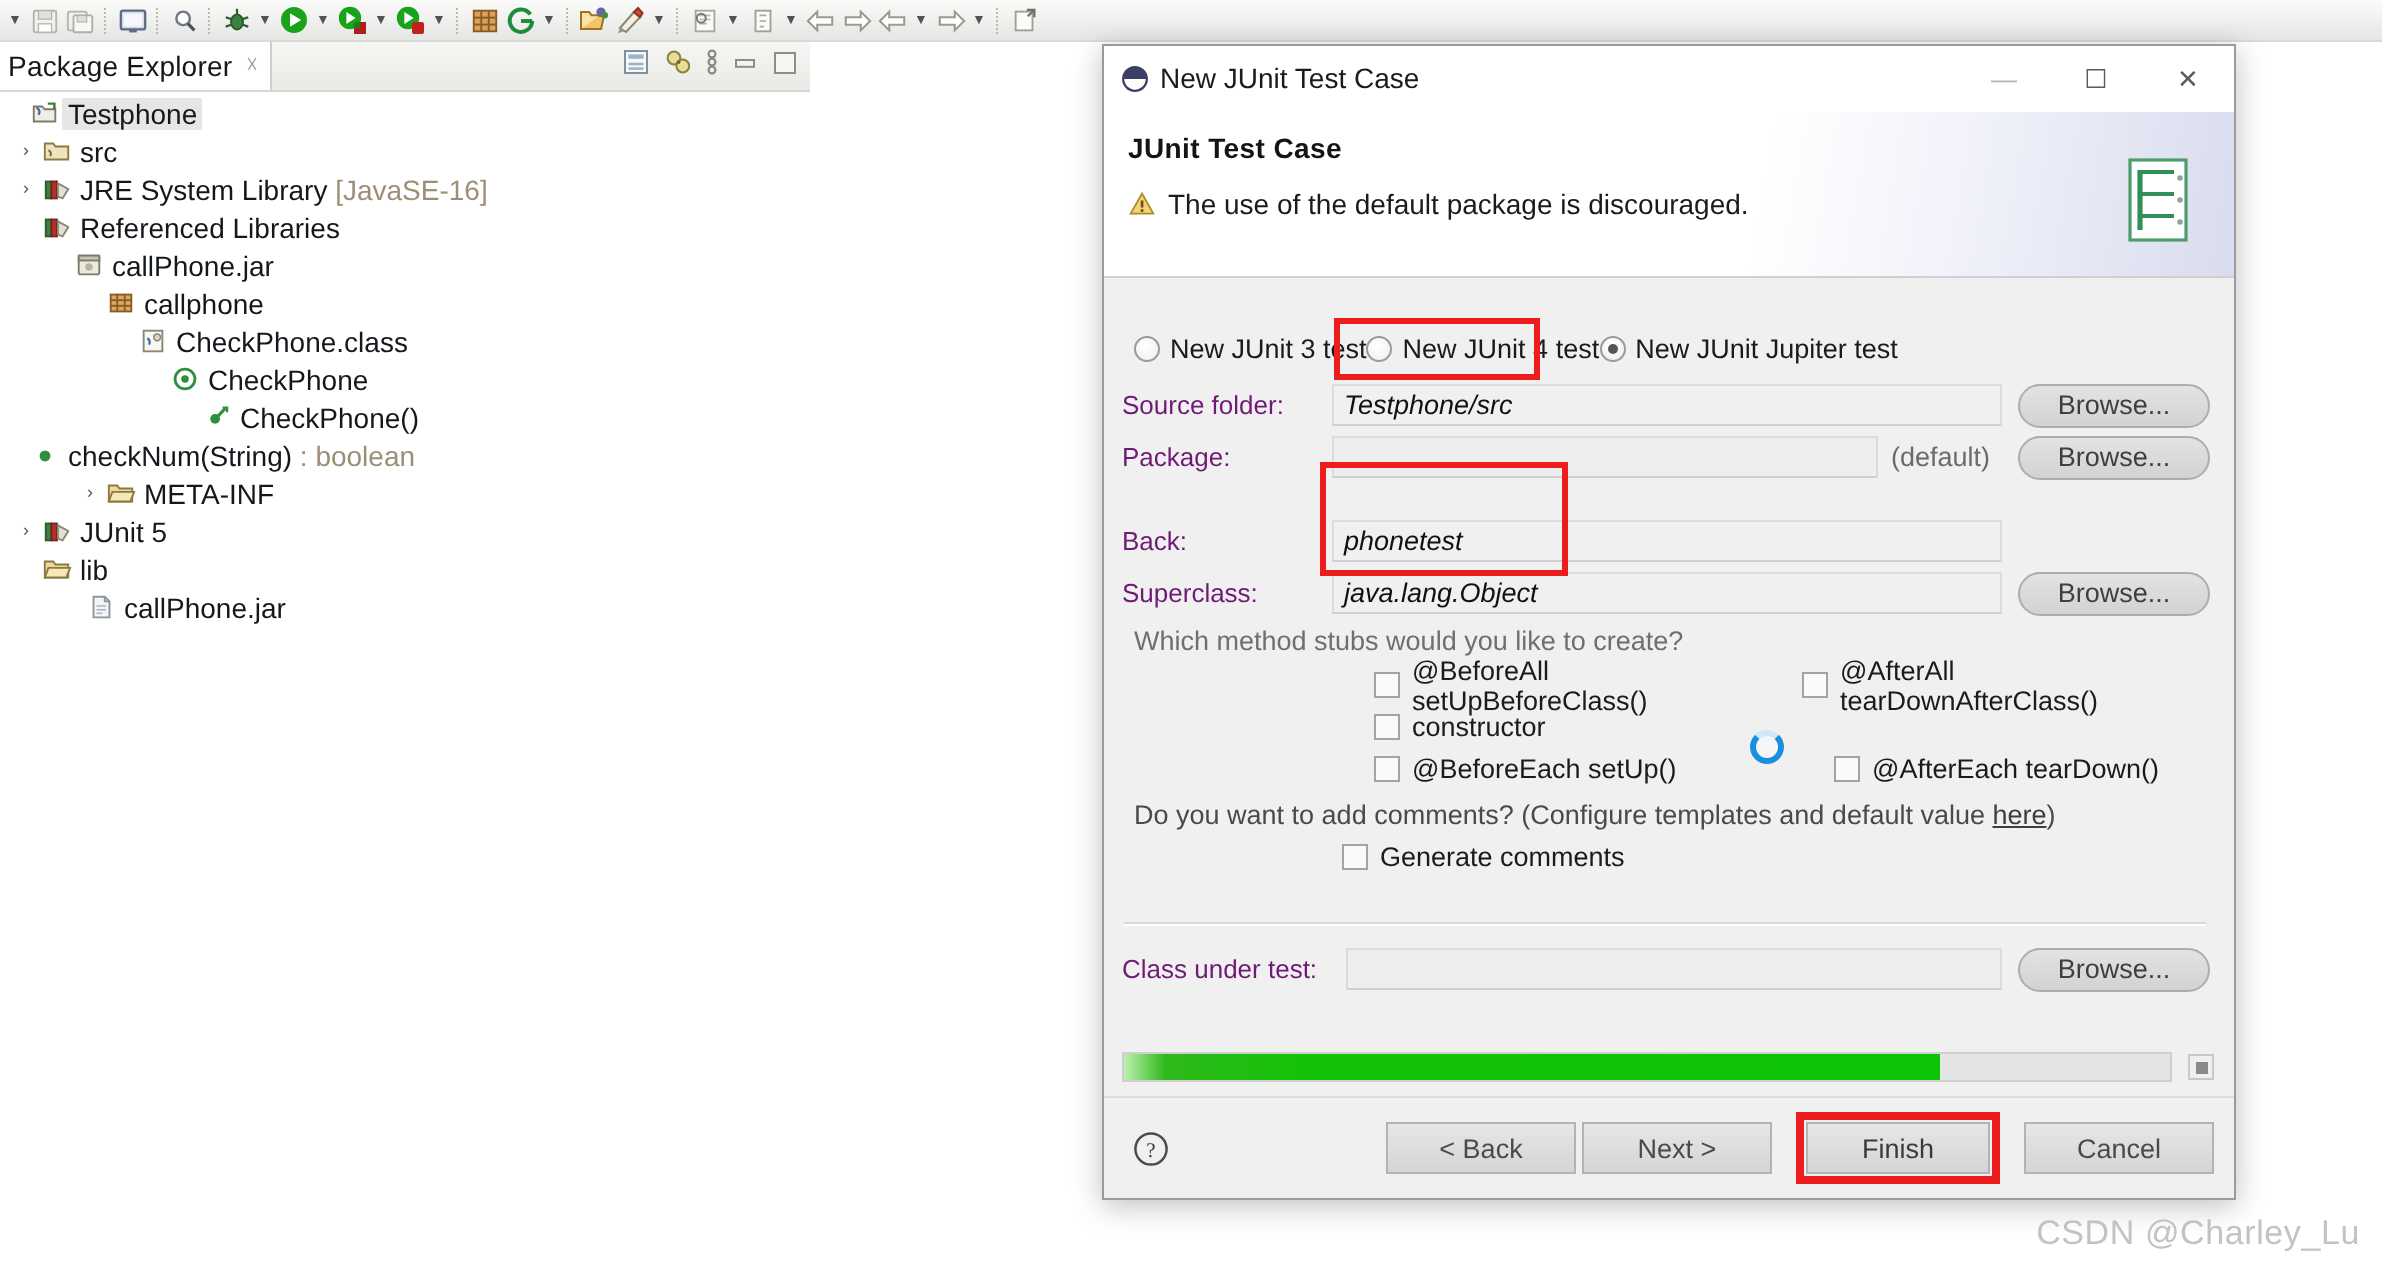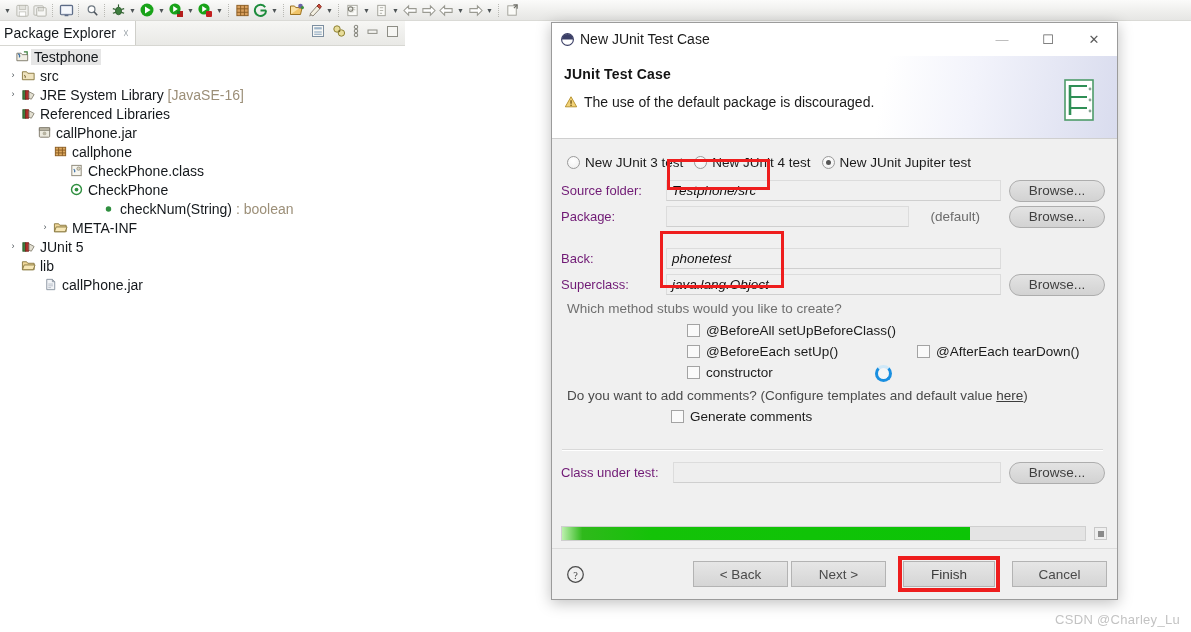--- a/index.html
+++ b/index.html
@@ -249,32 +249,31 @@
     border-radius: 11px;
     color: #3f3f3f;
     font-size: 13.5px;
     display: flex;
     align-items: center;
     justify-content: center;
     box-sizing: border-box;
   }
   .suffix {
     flex: 0 0 auto;
-    padding: 0 21px;
+    padding: 0 6px;
     font-size: 13.5px;
     color: #6b6b6b;
   }
 
   
   #radio-row {
     display: flex;
     align-items: center;
-    gap: 11px;
     height: 21px;
-    margin: 4px 0 6px 6px;
+    margin: 16px 0 6px 6px;
     font-size: 13.5px;
     color: #1b1b1b;
   }
   .radio-item { display: flex; align-items: center; gap: 5px; }
   .radio {
     width: 13px; height: 13px;
     border-radius: 50%;
     border: 1px solid #9a9a9a;
     background: radial-gradient(circle at 45% 35%, #ffffff, #ededed);
     box-sizing: border-box;
@@ -426,21 +425,21 @@
     border-top-color: #cfe8f8;
     border-radius: 50%;
     background: #f6f6f6;
     box-sizing: border-box;
   }
 
   
   #watermark {
     position: absolute;
     right: 11px; bottom: 5px;
-    font-size: 13px;
+    font-size: 17px;
     color: #c3c3c3;
     letter-spacing: .3px;
   }
 </style>
 </head>
 <body>
 
 <div id="eclipse-root">
 
   <div id="toolbar">
@@ -714,33 +713,44 @@
         <span class="tico">
           <svg width="15" height="15" viewBox="0 0 16 16">
               <rect x="3" y="2.5" width="10" height="11" fill="#f7f6ef" stroke="#8a8576"></rect>
               <path d="M5 6.5 q2 1.6 .8 3.4" fill="none" stroke="#3a6fa8" stroke-width="1.2"></path>
               <circle cx="10.2" cy="6" r="1.8" fill="#d9d4bf" stroke="#8a8576" stroke-width=".8"></circle>
             </svg>
         </span>
         <span class="lbl-wrap"><span class="lbl">CheckPhone.class</span></span>
       </div>
 
-      <div class="row" style="padding-left:54px">
+      <div class="row" style="padding-left:70px">
         <span class="arrow">ⱟ</span>
         <span class="tico">
           <svg width="15" height="15" viewBox="0 0 16 16">
               <circle cx="8" cy="8" r="5.3" fill="#ffffff" stroke="#2f8f3f" stroke-width="1.5"></circle>
               <circle cx="8" cy="8" r="2" fill="#2f8f3f"></circle>
             </svg>
         </span>
         <span class="lbl-wrap"><span class="lbl">CheckPhone</span></span>
       </div>
 
-
       <div class="row" style="padding-left:86px">
+        <span class="arrow"></span>
+        <span class="tico">
+          <svg width="15" height="15" viewBox="0 0 16 16">
+              <circle cx="7" cy="9" r="2.6" fill="#2f8f3f"></circle>
+              <path d="M8.6 7.4 L12.5 3.4" stroke="#2f8f3f" stroke-width="1.6"></path>
+              <path d="M11 3 l2.4 0 0 2.4" fill="none" stroke="#2f8f3f" stroke-width="1.2"></path>
+            </svg>
+        </span>
+        <span class="lbl-wrap"><span class="lbl">CheckPhone()</span></span>
+      </div>
+
+      <div class="row" style="">
         <span class="arrow"></span>
         <span class="tico">
           <svg width="15" height="15" viewBox="0 0 16 16">
               <circle cx="8" cy="8.5" r="2.9" fill="#2f8f3f"></circle>
             </svg>
         </span>
         <span class="lbl-wrap"><span class="lbl">checkNum(String)</span>&nbsp;<span class="dim">: boolean</span></span>
       </div>
 
       <div class="row" style="padding-left:38px">
@@ -875,35 +885,39 @@
     </div>
 
     <div id="stub-question">Which method stubs would you like to create?</div>
 
     <div class="cb-grid">
       <div class="cb-line">
         <label class="cb-item">
           <span class="cbx"></span>
           <span>@BeforeAll setUpBeforeClass()</span>
         </label>
+        <label class="cb-item col2">
+          <span class="cbx"></span>
+          <span>@AfterAll tearDownAfterClass()</span>
+        </label>
+      </div>
+      <div class="cb-line">
+        <label class="cb-item">
+          <span class="cbx"></span>
+          <span>constructor</span>
+        </label>
       </div>
       <div class="cb-line">
         <label class="cb-item" style="width:220px">
           <span class="cbx"></span>
           <span>@BeforeEach setUp()</span>
         </label>
         <label class="cb-item col2">
           <span class="cbx"></span>
           <span>@AfterEach tearDown()</span>
-        </label>
-      </div>
-      <div class="cb-line">
-        <label class="cb-item">
-          <span class="cbx"></span>
-          <span>constructor</span>
         </label>
       </div>
     </div>
 
     <div id="comments-question">
       <span>Do you want to add comments? (Configure templates and default value </span><span class="lnk">here</span><span>)</span>
     </div>
 
     <div id="gen-comments-line" class="cb-line">
       <label class="cb-item">

